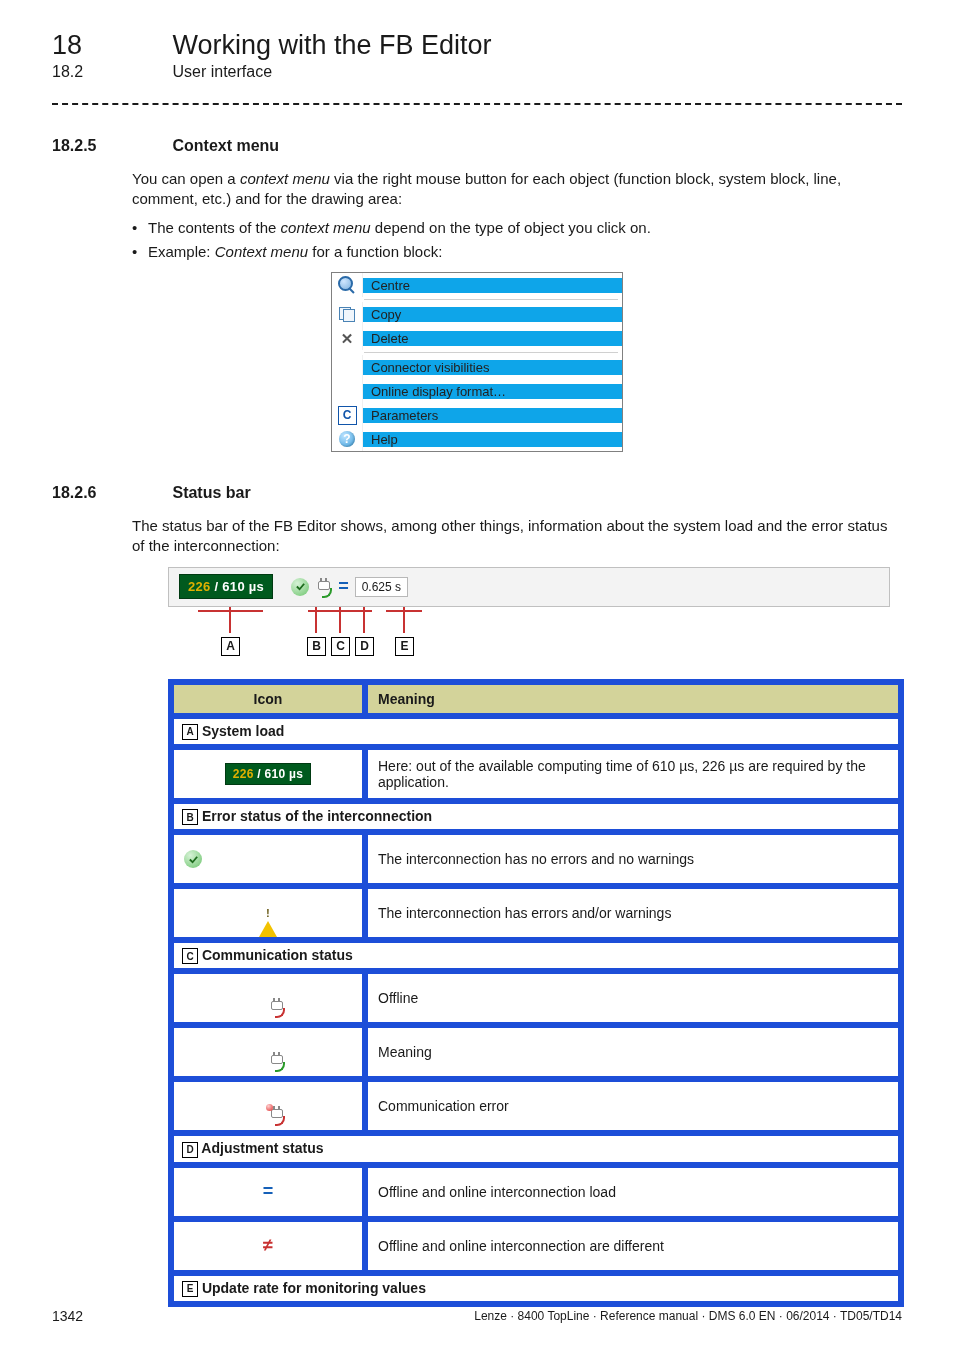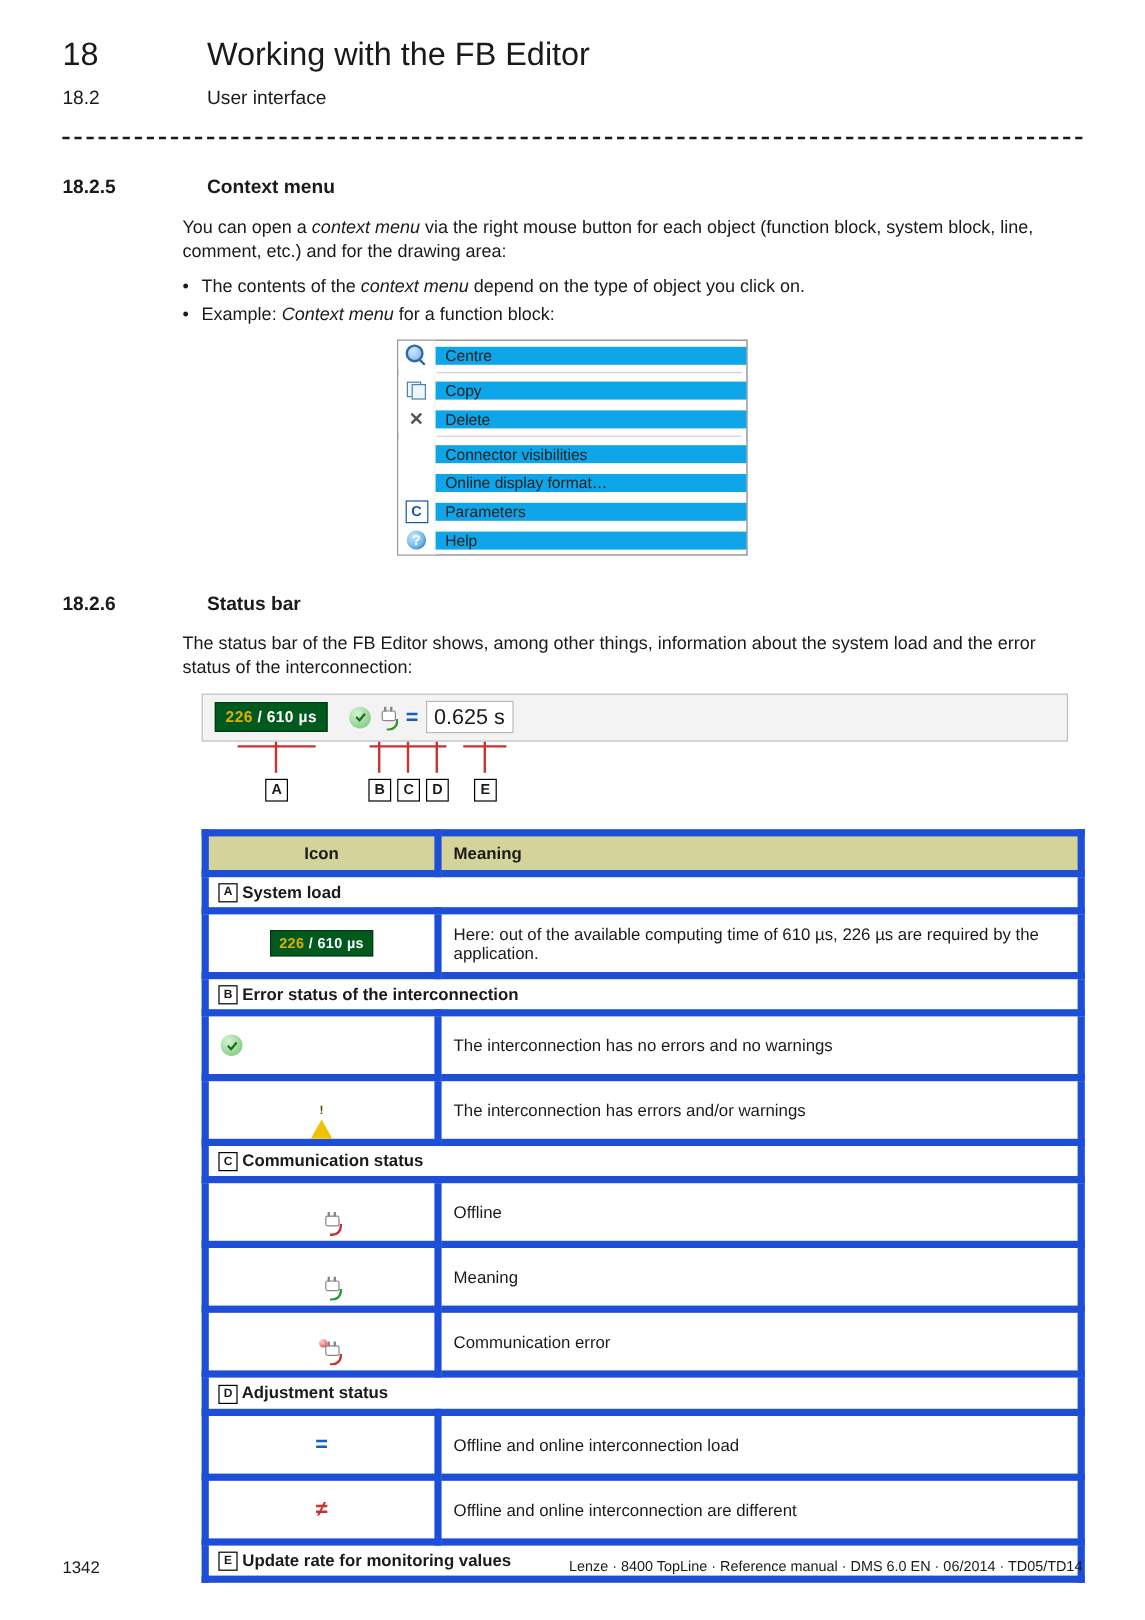--- a/index.html
+++ b/index.html
@@ -28,41 +28,41 @@
   }
   .hdr-title {
     font-size: 27px;
     font-weight: 400;
   }
   .sub-num {
     font-size: 16px;
     display: inline-block;
     width: 116px;
     vertical-align: baseline;
-    margin-top: 13px;
+    margin-top: 2px;
   }
   .sub-title { font-size: 16px; }
   .dash-rule {
     margin-top: 22px;
     border: none;
     border-top: 2px dashed #1a1a1a;
     height: 0;
     width: 100%;
   }
   .sec-row { margin-top: 32px; }
   .sec-num {
     font-size: 16px;
     font-weight: 700;
     display: inline-block;
     width: 116px;
     vertical-align: baseline;
   }
   .sec-title { font-size: 16px; font-weight: 700; }
   .body-block {
-    margin-left: 100px;
+    margin-left: 80px;
     margin-top: 14px;
     font-size: 15px;
     line-height: 1.35;
   }
   .body-block p { margin: 0; }
   .bullets { margin: 8px 0 0 0; padding: 0; list-style: none; }
   .bullets li {
     position: relative;
     padding-left: 16px;
     margin-top: 4px;
@@ -176,21 +176,21 @@
   .chip-load .ylw { color: #e0b000; }
   .sb-icons {
     display: flex; align-items: center; gap: 6px;
     margin-left: 18px;
   }
   .pill-cycle {
     margin-left: 6px;
     background: #fff;
     border: 1px solid #b8b8b8;
     padding: 2px 6px;
-    font-size: 18px;
+    font-size: 12px;
     font-family: Tahoma, Arial, sans-serif;
   }
 
   
   .pointer-row {
     width: 720px;
     height: 46px;
     position: relative;
     margin-top: 0;
   }
@@ -291,25 +291,26 @@
   }
   .tbl-chip .ylw { color: #e0b000; }
   .neq {
     font-size: 18px; font-weight: 700; color: #c83232;
     position: relative; display: inline-block;
   }
   .eq-blue { font-size: 18px; font-weight: 700; color: #1560b8; }
 
   .footer {
     position: absolute;
-    bottom: 36px;
+    bottom: 26px;
     left: 52px; right: 52px;
     display: flex;
     justify-content: space-between;
     font-size: 12px;
+    align-items: center;
   }
   .footer .pnum { font-size: 14px; }
 
   .magnifier {
     width: 18px; height: 18px; position: relative;
   }
   .magnifier .lens {
     position: absolute; left: 0; top: 0;
     width: 11px; height: 11px; border: 2px solid #2a6aa8;
     border-radius: 50%;

